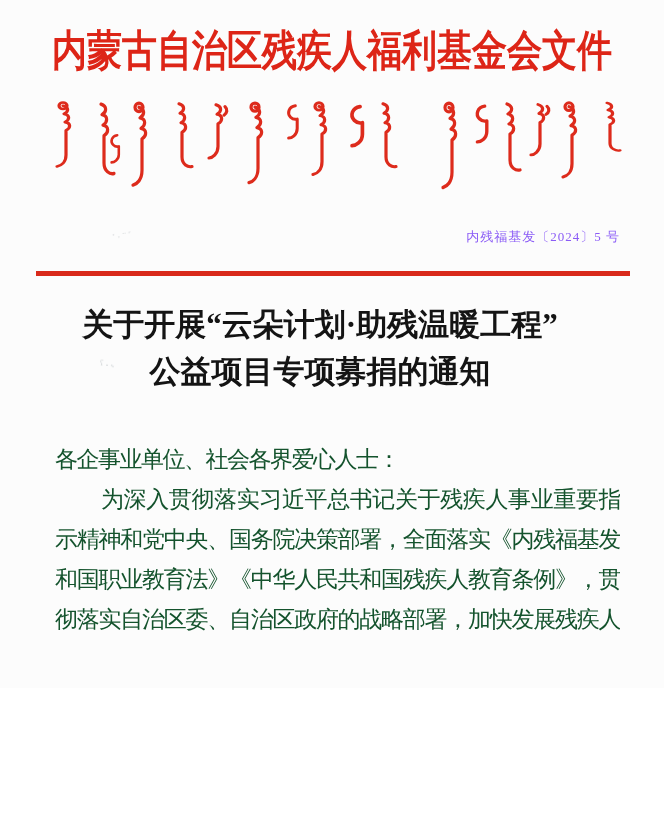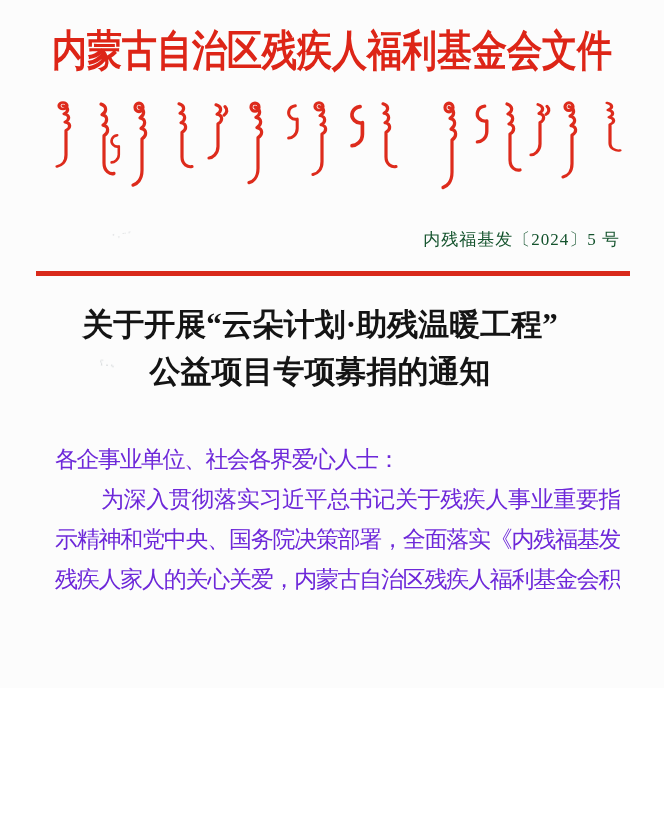--- a/index.html
+++ b/index.html
@@ -26,21 +26,21 @@
   .mongolian{
     position:absolute;top:98px;left:30px;width:604px;height:94px;
   }
   .mongolian path,.mongolian circle{
     stroke:#dd2b1c;stroke-width:3.2;fill:none;
     stroke-linecap:round;stroke-linejoin:round;
   }
   
   .doc-number{
     position:absolute;top:228px;right:44px;
-    font-size:17px;color:#14532d;
+    font-size:13px;color:#8b5cf6;
     letter-spacing:1px;
     white-space:nowrap;
   }
   
   .red-line{
     position:absolute;top:271px;left:36px;width:594px;height:5px;
     background:#d92a1b;
   }
   
   .doc-title{
@@ -50,21 +50,21 @@
     font-weight:bold;
     font-size:31px;line-height:47px;
     color:#141414;
     letter-spacing:0px;
   }
   
   .body-text{
     position:absolute;top:440px;left:55px;width:565px;
     font-size:23px;
     letter-spacing:-1.5px;
-    color:#6d28d9;
+    color:#14532d;
   }
   .body-line{
     height:40px;line-height:40px;
     white-space:nowrap;
   }
   .body-line.jl{
     white-space:normal;
     text-align:justify;
     text-align-last:justify;
     overflow:hidden;
@@ -140,18 +140,19 @@
 
   <div class="doc-title">
     <div>关于开展“云朵计划·助残温暖工程”</div>
     <div>公益项目专项募捐的通知</div>
   </div>
 
   <div class="body-text">
     <div class="body-line">各企事业单位、社会各界爱心人士：</div>
     <div class="body-line jl indent">为深入贯彻落实习近平总书记关于残疾人事业重要指</div>
     <div class="body-line jl">示精神和党中央、国务院决策部署，全面落实《内残福基发</div>
-    <div class="body-line jl">残疾人家人的关心关爱，内蒙古自治区残疾人福利基金会积</div>
+    <div class="body-line jl">和国职业教育法》《中华人民共和国残疾人教育条例》，贯</div>
+    <div class="body-line jl">彻落实自治区委、自治区政府的战略部署，加快发展残疾人</div>
   </div>
 
   <div class="page-number">1</div>
 
 </div>
 
 </body></html>

